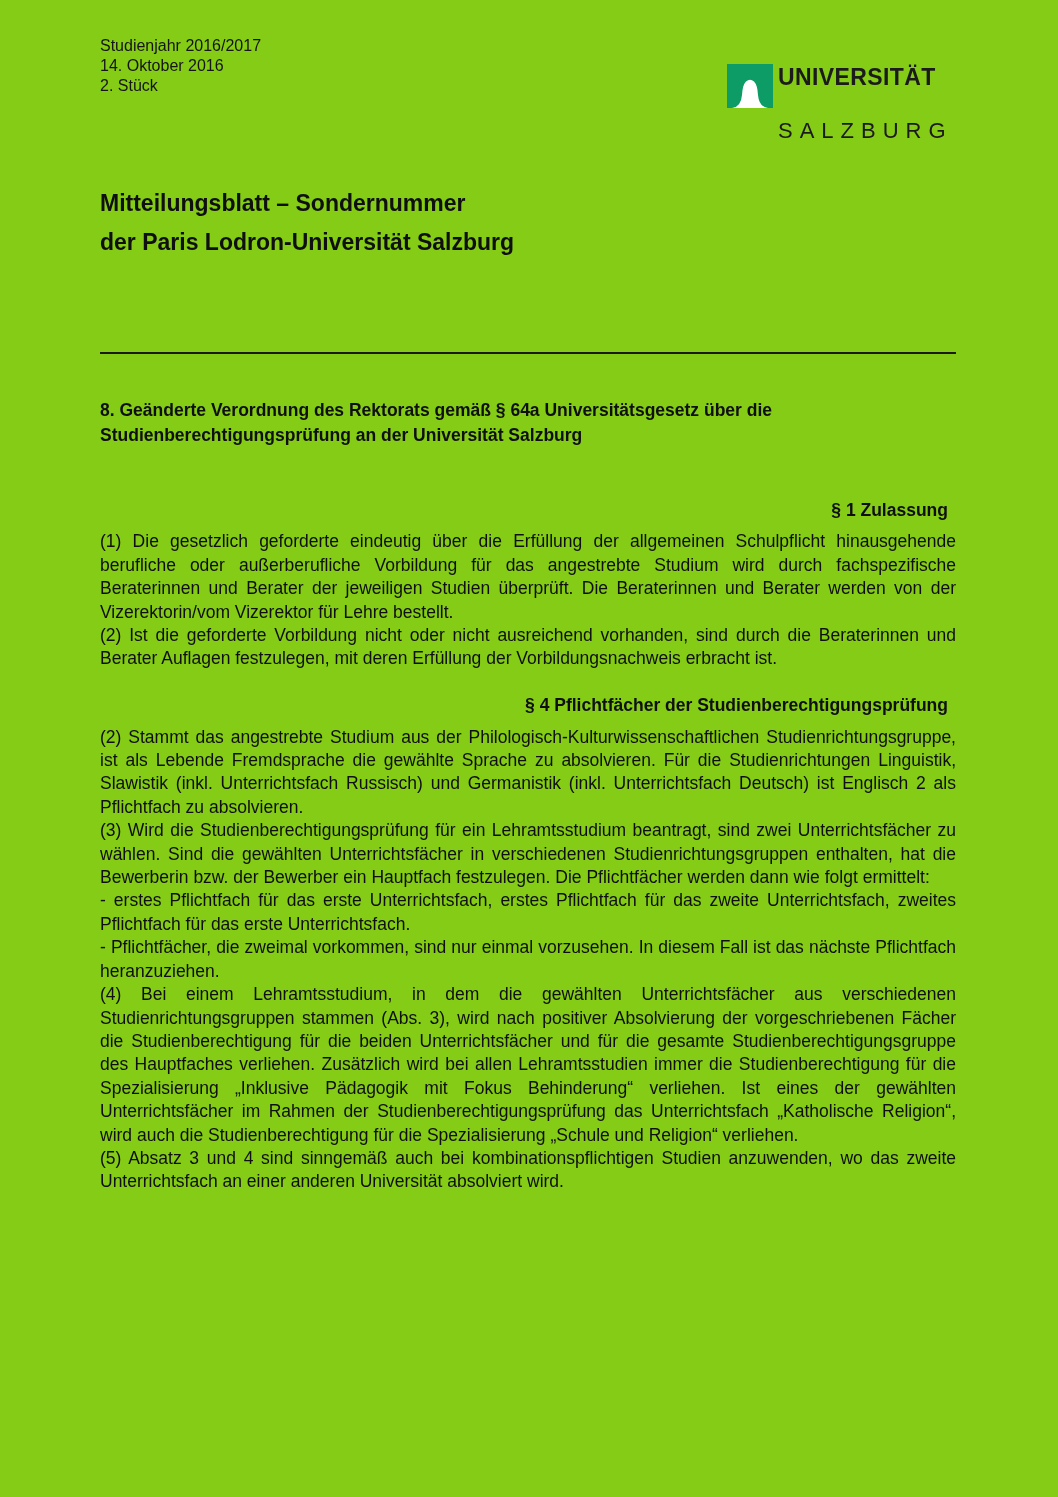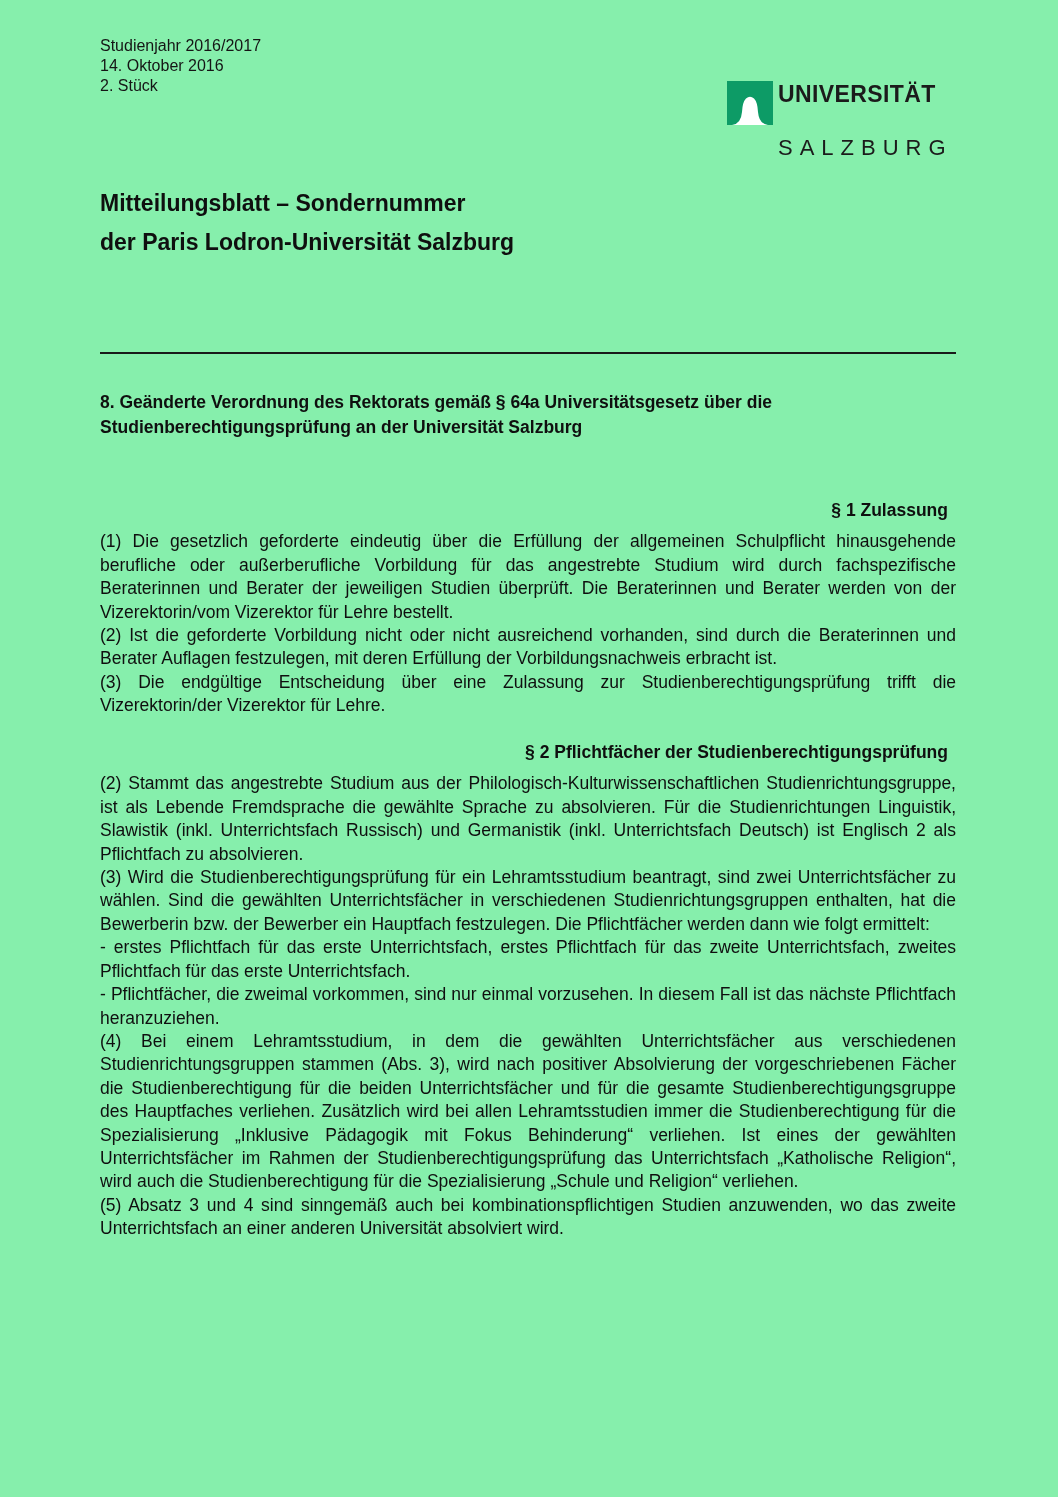--- a/index.html
+++ b/index.html
@@ -1,20 +1,20 @@
 <!DOCTYPE html>
 <html lang="de"><head>
 <meta charset="utf-8">
 <style>
   html, body { margin: 0; padding: 0; background: #e8e8e8; }
   .page {
     position: relative;
     width: 1058px;
     height: 1497px;
-    background: #86efac;
+    background: #84cc16;
     margin: 0 auto;
     font-family: "Liberation Sans", "DejaVu Sans", sans-serif;
     color: #111111;
     overflow: hidden;
     text-decoration: underline;
   }
 
   
   .issue-info {
     position: absolute;
@@ -22,21 +22,21 @@
     top: 36px;
     font-size: 16px;
     line-height: 20px;
     color: #151515;
   }
 
   
   .logo {
     position: absolute;
     left: 727px;
-    top: 81px;
+    top: 64px;
     display: flex;
     align-items: flex-start;
   }
   .logo-mark {
     width: 46px;
     height: 46px;
     flex: 0 0 auto;
     color: #0d9b66; 
   }
   .logo-mark svg { display: block; }
@@ -80,21 +80,21 @@
     height: 2px;
     background: #1a1a1a;
     border: none;
     margin: 0;
   }
 
   
   .article-heading {
     position: absolute;
     left: 100px;
-    top: 390px;
+    top: 398px;
     width: 856px;
     margin: 0;
     font-size: 17.5px;
     line-height: 25px;
     font-weight: 700;
     color: #0f0f0f;
   }
 
   
   .body-text {
@@ -145,24 +145,23 @@
 
   <div class="rule"></div>
 
   <h2 class="article-heading">8. Geänderte Verordnung des Rektorats gemäß § 64a Universitätsgesetz über die Studienberechtigungsprüfung an der Universität Salzburg</h2>
 
   <div class="body-text">
     <div class="section">
       <h3>§ 1 Zulassung</h3>
       <p>(1) Die gesetzlich geforderte eindeutig über die Erfüllung der allgemeinen Schulpflicht hinausgehende berufliche oder außerberufliche Vorbildung für das angestrebte Studium wird durch fachspezifische Beraterinnen und Berater der jeweiligen Studien überprüft. Die Beraterinnen und Berater werden von der Vizerektorin/vom Vizerektor für Lehre bestellt.</p>
       <p>(2) Ist die geforderte Vorbildung nicht oder nicht ausreichend vorhanden, sind durch die Beraterinnen und Berater Auflagen festzulegen, mit deren Erfüllung der Vorbildungsnachweis erbracht ist.</p>
-      <p>(3) Die endgültige Entscheidung über eine Zulassung zur Studienberechtigungsprüfung trifft die Vizerektorin/der Vizerektor für Lehre.</p>
     </div>
     <div class="section">
-      <h3>§ 2 Pflichtfächer der Studienberechtigungsprüfung</h3>
+      <h3>§ 4 Pflichtfächer der Studienberechtigungsprüfung</h3>
       <p>(2) Stammt das angestrebte Studium aus der Philologisch-Kulturwissenschaftlichen Studienrichtungsgruppe, ist als Lebende Fremdsprache die gewählte Sprache zu absolvieren. Für die Studienrichtungen Linguistik, Slawistik (inkl. Unterrichtsfach Russisch) und Germanistik (inkl. Unterrichtsfach Deutsch) ist Englisch 2 als Pflichtfach zu absolvieren.</p>
       <p>(3) Wird die Studienberechtigungsprüfung für ein Lehramtsstudium beantragt, sind zwei Unterrichtsfächer zu wählen. Sind die gewählten Unterrichtsfächer in verschiedenen Studienrichtungsgruppen enthalten, hat die Bewerberin bzw. der Bewerber ein Hauptfach festzulegen. Die Pflichtfächer werden dann wie folgt ermittelt:</p>
       <p>- erstes Pflichtfach für das erste Unterrichtsfach, erstes Pflichtfach für das zweite Unterrichtsfach, zweites Pflichtfach für das erste Unterrichtsfach.</p>
       <p>- Pflichtfächer, die zweimal vorkommen, sind nur einmal vorzusehen. In diesem Fall ist das nächste Pflichtfach heranzuziehen.</p>
       <p>(4) Bei einem Lehramtsstudium, in dem die gewählten Unterrichtsfächer aus verschiedenen Studienrichtungsgruppen stammen (Abs. 3), wird nach positiver Absolvierung der vorgeschriebenen Fächer die Studienberechtigung für die beiden Unterrichtsfächer und für die gesamte Studienberechtigungsgruppe des Hauptfaches verliehen. Zusätzlich wird bei allen Lehramtsstudien immer die Studienberechtigung für die Spezialisierung „Inklusive Pädagogik mit Fokus Behinderung“ verliehen. Ist eines der gewählten Unterrichtsfächer im Rahmen der Studienberechtigungsprüfung das Unterrichtsfach „Katholische Religion“, wird auch die Studienberechtigung für die Spezialisierung „Schule und Religion“ verliehen.</p>
       <p>(5) Absatz 3 und 4 sind sinngemäß auch bei kombinationspflichtigen Studien anzuwenden, wo das zweite Unterrichtsfach an einer anderen Universität absolviert wird.</p>
     </div>
   </div>
 
 </div>

